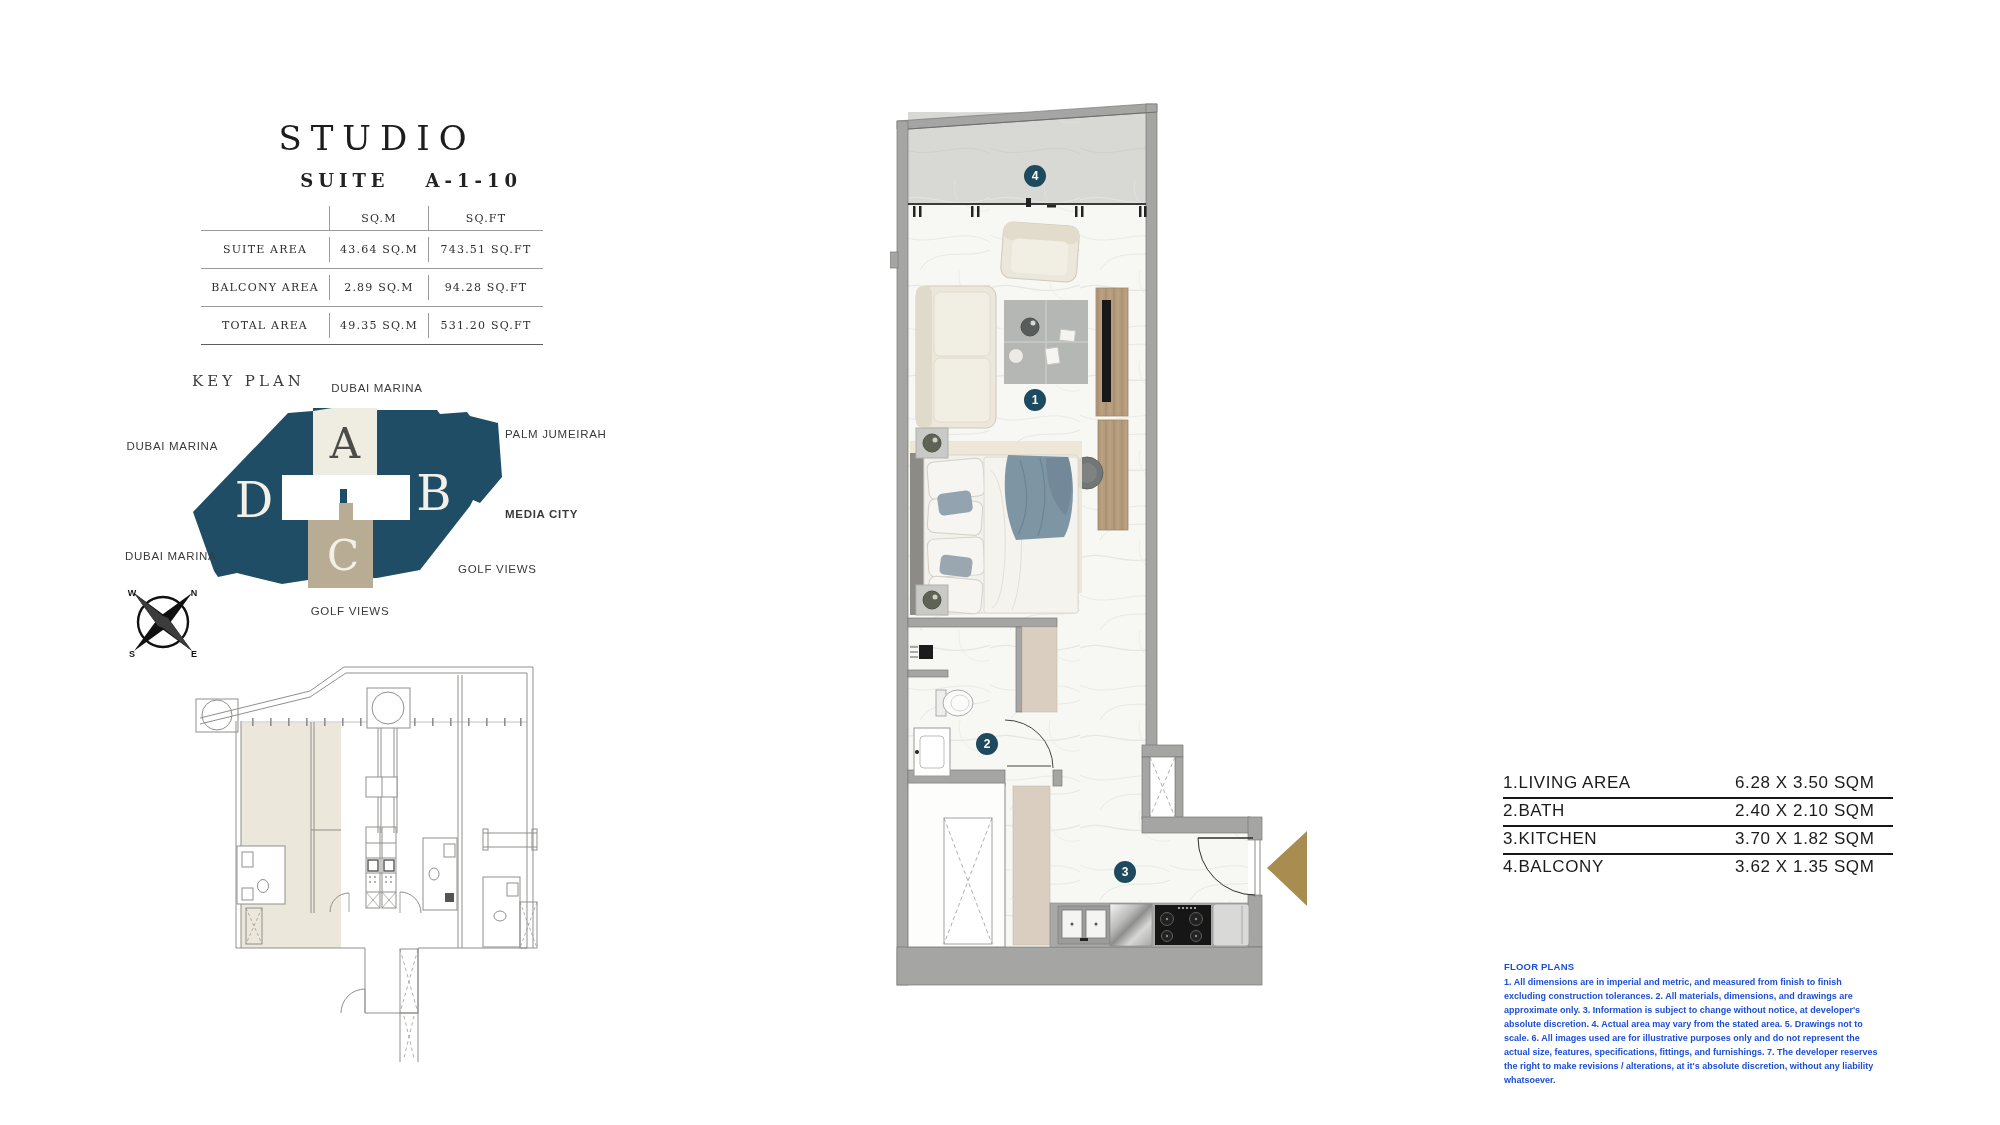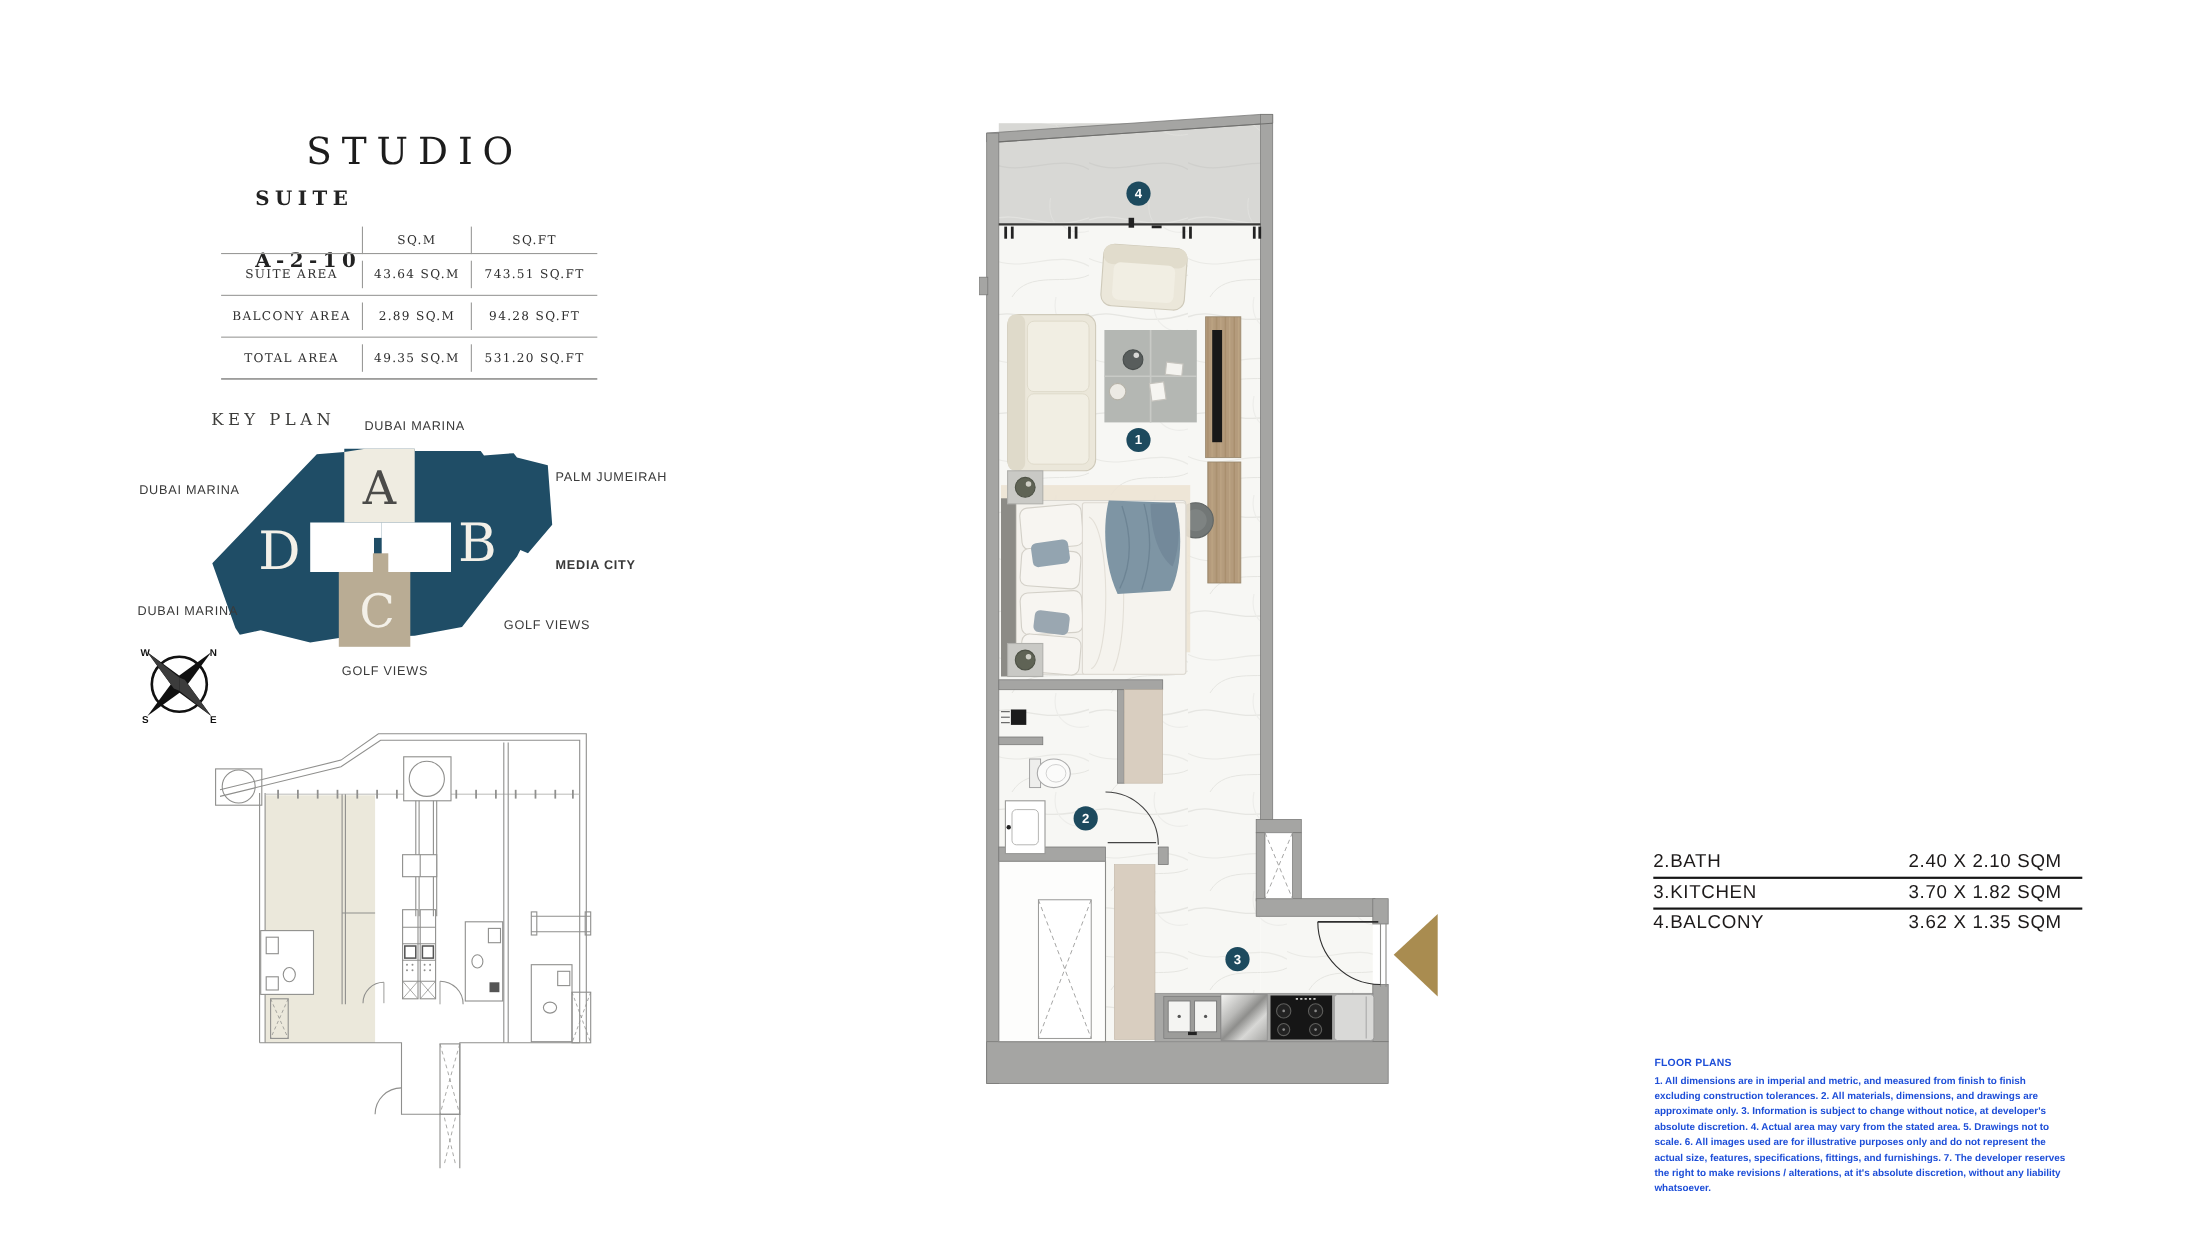--- a/index.html
+++ b/index.html
@@ -3,21 +3,21 @@
 <meta charset="utf-8">
 <style>
   html,body{margin:0;padding:0;background:#fff;}
   #canvas{position:relative;width:2000px;height:1125px;background:#ffffff;overflow:hidden;
           font-family:"Liberation Sans",sans-serif;color:#222;}
   .abs{position:absolute;}
   
   .studio-title{left:232px;top:118px;width:290px;text-align:center;
     font-family:"DejaVu Serif",serif;font-size:34px;font-weight:normal;letter-spacing:9px;color:#1c1c1c;}
   .suite-line{left:232px;top:170px;width:290px;display:flex;justify-content:flex-end;gap:36px;
-    font-family:"DejaVu Serif",serif;font-size:18px;font-weight:bold;letter-spacing:5px;color:#222;flex-direction:column;}
+    font-family:"DejaVu Serif",serif;font-size:18px;font-weight:bold;letter-spacing:5px;color:#222;}
   
   .area-table{left:201px;top:206px;width:342px;font-family:"DejaVu Serif",serif;color:#2e2e2e;}
   .at-row{display:grid;grid-template-columns:128px 99px 115px;align-items:center;}
   .at-row>div{padding:6px 2px;text-align:center;font-size:11px;letter-spacing:1.2px;}
   .at-row>div:nth-child(2),.at-row>div:nth-child(3){border-left:1px solid #9a9a98;}
   .at-head{height:24px;border-bottom:1px solid #9a9a98;}
   .at-body{height:37px;border-bottom:1px solid #9a9a98;}
   .at-last{border-bottom:1.6px solid #5d5d5b;}
   
   .keyplan-heading{left:192px;top:372px;font-family:"DejaVu Serif",serif;font-size:15px;
@@ -37,21 +37,21 @@
   .disclaimer p{margin:0;font-size:9px;font-weight:bold;line-height:1.55;}
 </style>
 </head>
 <body>
 
 <div id="canvas">
 
   <div class="abs studio-title">STUDIO</div>
   <div class="abs suite-line">
     <span>SUITE</span>
-    <span>A-2-10</span>
+    <span>A-1-10</span>
   </div>
 
   <div class="abs area-table">
     <div class="at-row at-head">
       <div></div>
       <div>SQ.M</div>
       <div>SQ.FT</div>
     </div>
     <div class="at-row at-body">
       <div>SUITE AREA</div>
@@ -381,20 +381,24 @@
     <polygon points="1267,868 1307,831 1307,906" fill="#a98c50"></polygon>
   </svg>
 
   <div class="abs marker" style="left:1024px;top:165px;">4</div>
   <div class="abs marker" style="left:1024px;top:389px;">1</div>
   <div class="abs marker" style="left:976px;top:733px;">2</div>
   <div class="abs marker" style="left:1114px;top:861px;">3</div>
 
   <div class="abs legend">
     <div class="lg-row lined">
+      <span>1.LIVING AREA</span>
+      <span>6.28 X 3.50 SQM</span>
+    </div>
+    <div class="lg-row lined">
       <span>2.BATH</span>
       <span>2.40 X 2.10 SQM</span>
     </div>
     <div class="lg-row lined">
       <span>3.KITCHEN</span>
       <span>3.70 X 1.82 SQM</span>
     </div>
     <div class="lg-row">
       <span>4.BALCONY</span>
       <span>3.62 X 1.35 SQM</span>

